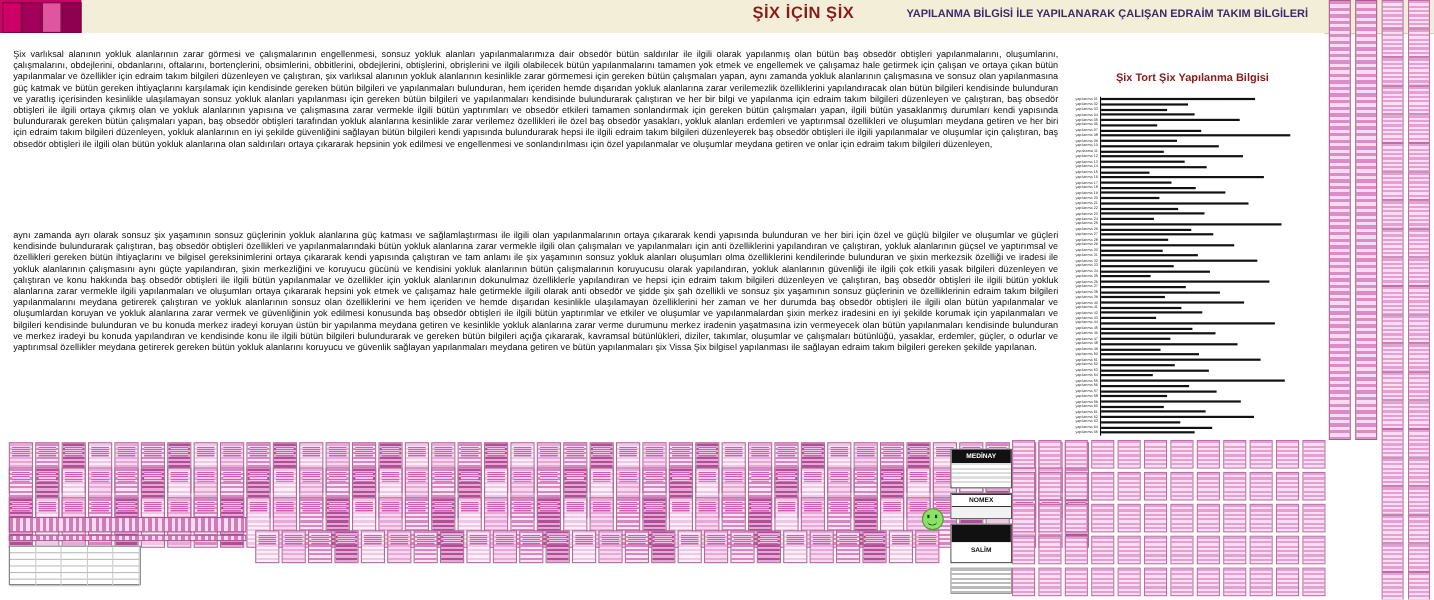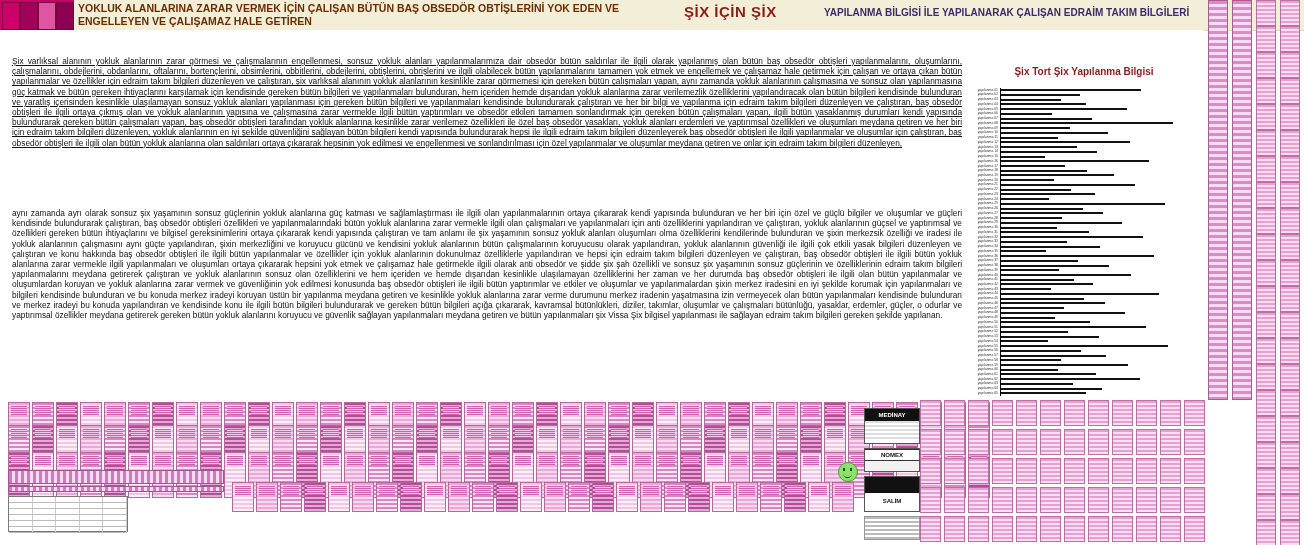--- a/index.html
+++ b/index.html
@@ -10,21 +10,21 @@
   .hdr{position:absolute;left:0;top:0;width:1304px;height:30px;background:#f3eed8;border-bottom:1px solid #d8d2b8;}
   .hdr-left{position:absolute;left:0;top:0;width:74px;height:30px;background:#c06;}
   .swatch{position:absolute;top:2px;width:16px;height:26px;border:1px solid #7a0040;}
   .hdr-title{position:absolute;left:78px;top:2px;width:600px;font-size:10.5px;font-weight:bold;color:#6b2d00;line-height:13px;}
   .hdr-center{position:absolute;left:684px;top:3px;font-size:15px;font-weight:bold;color:#8a1b1b;letter-spacing:.5px;}
   .hdr-right{position:absolute;left:824px;top:7px;font-size:10px;font-weight:bold;color:#3b2b6b;}
 
   
   .body-wrap{position:absolute;left:0;top:30px;width:1204px;height:345px;background:#ffffff;}
   .para{position:absolute;left:12px;width:950px;font-size:8.3px;line-height:10.2px;color:#111;text-align:justify;}
-  #p1{top:26px;text-decoration:underline;}
+  #p1{top:14px;}
   #p2{top:178px;}
 
   
   .chart-panel{position:absolute;left:968px;top:36px;width:232px;height:336px;background:#ffffff;}
   .chart-title{position:absolute;left:0;top:0;width:232px;text-align:center;font-size:10px;font-weight:bold;color:#8a1b1b;}
   .chart-area{position:absolute;left:6px;top:22px;width:220px;height:308px;}
   .axis{position:absolute;left:26px;top:0;width:1px;height:308px;background:#000;}
   .bar{position:absolute;height:2px;background:#111;}
   .btick{position:absolute;left:0;width:24px;font-size:3.4px;color:#333;text-align:right;line-height:3.6px;}
 
@@ -79,21 +79,20 @@
 
 <div class="page">
 
   <div class="hdr">
     <div class="hdr-left">
       <div class="swatch" style="left:2px;background:#cc0066;"></div>
       <div class="swatch" style="left:20px;background:#a3005c;"></div>
       <div class="swatch" style="left:38px;background:#e0559f;"></div>
       <div class="swatch" style="left:56px;background:#8e0050;"></div>
     </div>
-    <div class="hdr-title">YOKLUK ALANLARINA ZARAR VERMEK İÇİN ÇALIŞAN BÜTÜN BAŞ OBSEDÖR OBTİŞLERİNİ YOK EDEN VE ENGELLEYEN VE ÇALIŞAMAZ HALE GETİREN</div>
     <div class="hdr-center">ŞİX İÇİN ŞİX</div>
     <div class="hdr-right">YAPILANMA BİLGİSİ İLE YAPILANARAK ÇALIŞAN EDRAİM TAKIM BİLGİLERİ</div>
   </div>
 
   <div class="body-wrap">
     <div class="para" id="p1">Şix varlıksal alanının yokluk alanlarının zarar görmesi ve çalışmalarının engellenmesi, sonsuz yokluk alanları yapılanmalarımıza dair obsedör bütün saldırılar ile ilgili olarak yapılanmış olan bütün baş obsedör obtişleri yapılanmalarını, oluşumlarını, çalışmalarını, obdejlerini, obdanlarını, oftalarını, bortençlerini, obsimlerini, obbitlerini, obdejlerini, obtişlerini, obrişlerini ve ilgili olabilecek bütün yapılanmalarını tamamen yok etmek ve engellemek ve çalışamaz hale getirmek için çalışan ve ortaya çıkan bütün yapılanmalar ve özellikler için edraim takım bilgileri düzenleyen ve çalıştıran, şix varlıksal alanının yokluk alanlarının kesinlikle zarar görmemesi için gereken bütün çalışmaları yapan, aynı zamanda yokluk alanlarının çalışmasına ve sonsuz olan yapılanmasına güç katmak ve bütün gereken ihtiyaçlarını karşılamak için kendisinde gereken bütün bilgileri ve yapılanmaları bulunduran, hem içeriden hemde dışarıdan yokluk alanlarına zarar verilemezlik özelliklerini yapılandıracak olan bütün bilgileri kendisinde bulunduran ve yaratlış içerisinden kesinlikle ulaşılamayan sonsuz yokluk alanları yapılanması için gereken bütün bilgileri ve yapılanmaları kendisinde bulundurarak çalıştıran ve her bir bilgi ve yapılanma için edraim takım bilgileri düzenleyen ve çalıştıran, baş obsedör obtişleri ile ilgili ortaya çıkmış olan ve yokluk alanlarının yapısına ve çalışmasına zarar vermekle ilgili bütün yaptırımları ve obsedör etkileri tamamen sonlandırmak için gereken bütün çalışmaları yapan, ilgili bütün yasaklanmış durumları kendi yapısında bulundurarak gereken bütün çalışmaları yapan, baş obsedör obtişleri tarafından yokluk alanlarına kesinlikle zarar verilemez özellikleri ile özel baş obsedör yasakları, yokluk alanları erdemleri ve yaptırımsal özellikleri ve oluşumları meydana getiren ve her biri için edraim takım bilgileri düzenleyen, yokluk alanlarının en iyi şekilde güvenliğini sağlayan bütün bilgileri kendi yapısında bulundurarak hepsi ile ilgili edraim takım bilgileri düzenleyerek baş obsedör obtişleri ile ilgili yapılanmalar ve oluşumlar için çalıştıran, baş obsedör obtişleri ile ilgili olan bütün yokluk alanlarına olan saldırıları ortaya çıkararak hepsinin yok edilmesi ve engellenmesi ve sonlandırılması için özel yapılanmalar ve oluşumlar meydana getiren ve onlar için edraim takım bilgileri düzenleyen,</div>
     <div class="para" id="p2">aynı zamanda ayrı olarak sonsuz şix yaşamının sonsuz güçlerinin yokluk alanlarına güç katması ve sağlamlaştırması ile ilgili olan yapılanmalarının ortaya çıkararak kendi yapısında bulunduran ve her biri için özel ve güçlü bilgiler ve oluşumlar ve güçleri kendisinde bulundurarak çalıştıran, baş obsedör obtişleri özellikleri ve yapılanmalarındaki bütün yokluk alanlarına zarar vermekle ilgili olan çalışmaları ve yapılanmaları için anti özelliklerini yapılandıran ve çalıştıran, yokluk alanlarının güçsel ve yaptırımsal ve özellikleri gereken bütün ihtiyaçlarını ve bilgisel gereksinimlerini ortaya çıkararak kendi yapısında çalıştıran ve tam anlamı ile şix yaşamının sonsuz yokluk alanları oluşumları olma özelliklerini kendilerinde bulunduran ve şixin merkezsik özelliği ve iradesi ile yokluk alanlarının çalışmasını aynı güçte yapılandıran, şixin merkezliğini ve koruyucu gücünü ve kendisini yokluk alanlarının bütün çalışmalarının koruyucusu olarak yapılandıran, yokluk alanlarının güvenliği ile ilgili çok etkili yasak bilgileri düzenleyen ve çalıştıran ve konu hakkında baş obsedör obtişleri ile ilgili bütün yapılanmalar ve özellikler için yokluk alanlarının dokunulmaz özelliklerle yapılandıran ve hepsi için edraim takım bilgileri düzenleyen ve çalıştıran, baş obsedör obtişleri ile ilgili bütün yokluk alanlarına zarar vermekle ilgili yapılanmaları ve oluşumları ortaya çıkararak hepsini yok etmek ve çalışamaz hale getirmekle ilgili olarak anti obsedör ve şidde şix şah özellikli ve sonsuz şix yaşamının sonsuz güçlerinin ve özelliklerinin edraim takım bilgileri yapılanmalarını meydana getirerek çalıştıran ve yokluk alanlarının sonsuz olan özelliklerini ve hem içeriden ve hemde dışarıdan kesinlikle ulaşılamayan özelliklerini her zaman ve her durumda baş obsedör obtişleri ile ilgili olan bütün yapılanmalar ve oluşumlardan koruyan ve yokluk alanlarına zarar vermek ve güvenliğinin yok edilmesi konusunda baş obsedör obtişleri ile ilgili bütün yaptırımlar ve etkiler ve oluşumlar ve yapılanmalardan şixin merkez iradesini en iyi şekilde korumak için yapılanmaları ve bilgileri kendisinde bulunduran ve bu konuda merkez iradeyi koruyan üstün bir yapılanma meydana getiren ve kesinlikle yokluk alanlarına zarar verme durumunu merkez iradenin yaşatmasına izin vermeyecek olan bütün yapılanmaları kendisinde bulunduran ve merkez iradeyi bu konuda yapılandıran ve kendisinde konu ile ilgili bütün bilgileri bulundurarak ve gereken bütün bilgileri açığa çıkararak, kavramsal bütünlükleri, diziler, takımlar, oluşumlar ve çalışmaları bütünlüğü, yasaklar, erdemler, güçler, o odurlar ve yaptırımsal özellikler meydana getirerek gereken bütün yokluk alanlarını koruyucu ve güvenlik sağlayan yapılanmaları meydana getiren ve bütün yapılanmaları şix Vissa Şix bilgisel yapılanması ile sağlayan edraim takım bilgileri gereken şekilde yapılanan.</div>
 
     <div class="chart-panel">
       <div class="chart-title">Şix Tort Şix Yapılanma Bilgisi</div>

